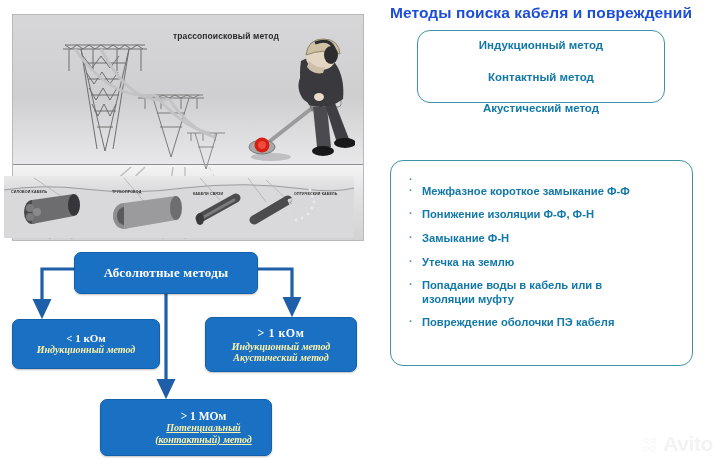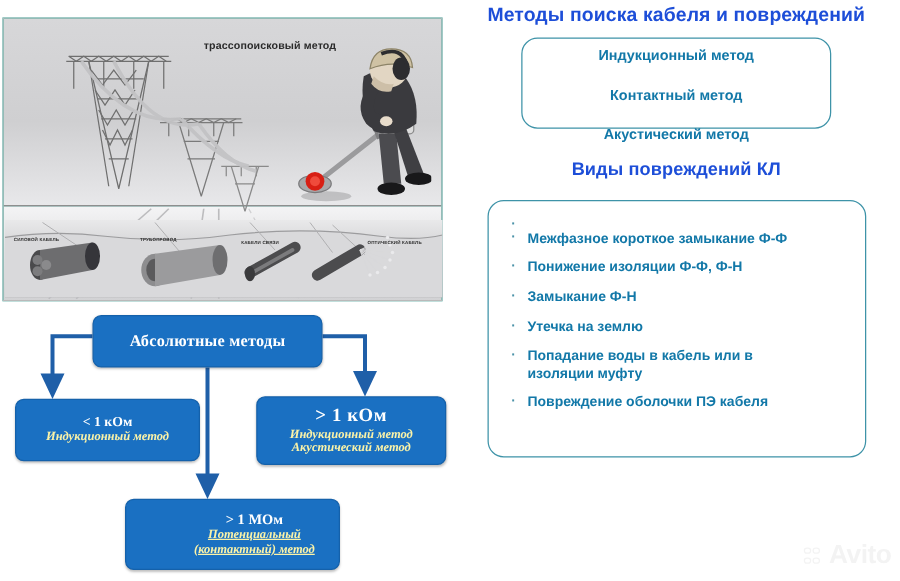--- a/index.html
+++ b/index.html
@@ -10,22 +10,22 @@
     overflow:hidden;
     position:relative;
   }
   .page{position:relative;width:720px;height:465px;overflow:hidden;background:#fff;}
 
   
   .left-col{position:absolute;left:0;top:0;width:360px;height:465px;}
 
   
   .illu{
-    position:absolute;left:2px;top:14px;width:350px;height:225px;
-    background:#14b8a6;
+    position:absolute;left:12px;top:14px;width:350px;height:225px;
+    background:#fef9c3;
     border:1px solid #b9b9b9;
     overflow:hidden;
     text-align:right;
   }
   .illu-sky{
     position:absolute;left:0;top:0;width:100%;height:66%;
     background:linear-gradient(180deg,#d7d7d9 0%,#cfcfd1 55%,#e8e8ea 100%);
   }
   .illu-ground{
     position:absolute;left:0;top:66%;width:100%;height:34%;
@@ -76,21 +76,21 @@
   .fbox .fsub{
     font-family:"Liberation Serif", serif;
     font-style:italic;font-weight:700;color:#fbf3a8;line-height:1.12;
   }
   #box-root{left:74px;top:4px;width:184px;height:42px;}
   #box-root .ftitle{font-size:13px;letter-spacing:.2px;}
   #box-low{left:12px;top:71px;width:148px;height:50px;}
   #box-low .ftitle{font-size:11px;}
   #box-low .fsub{font-size:10px;}
   #box-high{left:205px;top:69px;width:152px;height:55px;}
-  #box-high .ftitle{font-size:15px;letter-spacing:.5px;}
+  #box-high .ftitle{font-size:12px;letter-spacing:.5px;}
   #box-high .fsub{font-size:10px;}
   #box-mohm{left:100px;top:151px;width:172px;height:57px;padding-left:35px;}
   #box-mohm .ftitle{font-size:11.5px;}
   #box-mohm .fsub{font-size:10px;text-decoration:underline;}
   .connectors{position:absolute;left:0;top:0;width:360px;height:217px;pointer-events:none;}
 
   
   .right-col{position:absolute;left:362px;top:0;width:358px;height:465px;}
   .head{
     color:#1d4ed8;
@@ -381,21 +381,20 @@
   <div class="right-col">
 
     <div class="head" id="title-main">Методы поиска кабеля и повреждений</div>
 
     <div class="tealbox" id="methods-box">
       <div class="method-line">Индукционный метод</div>
       <div class="method-line">Контактный метод</div>
       <div class="method-line">Акустический метод</div>
     </div>
 
-    <div class="head" id="title-damage">Виды повреждений КЛ</div>
 
     <div class="tealbox" id="damage-box">
       <ul class="bullets">
         <li>
           <span class="bullet-dot">·</span>
         </li>
         <li>
           <span class="bullet-dot">·</span>
           <span>Межфазное короткое замыкание Ф-Ф</span>
         </li>

